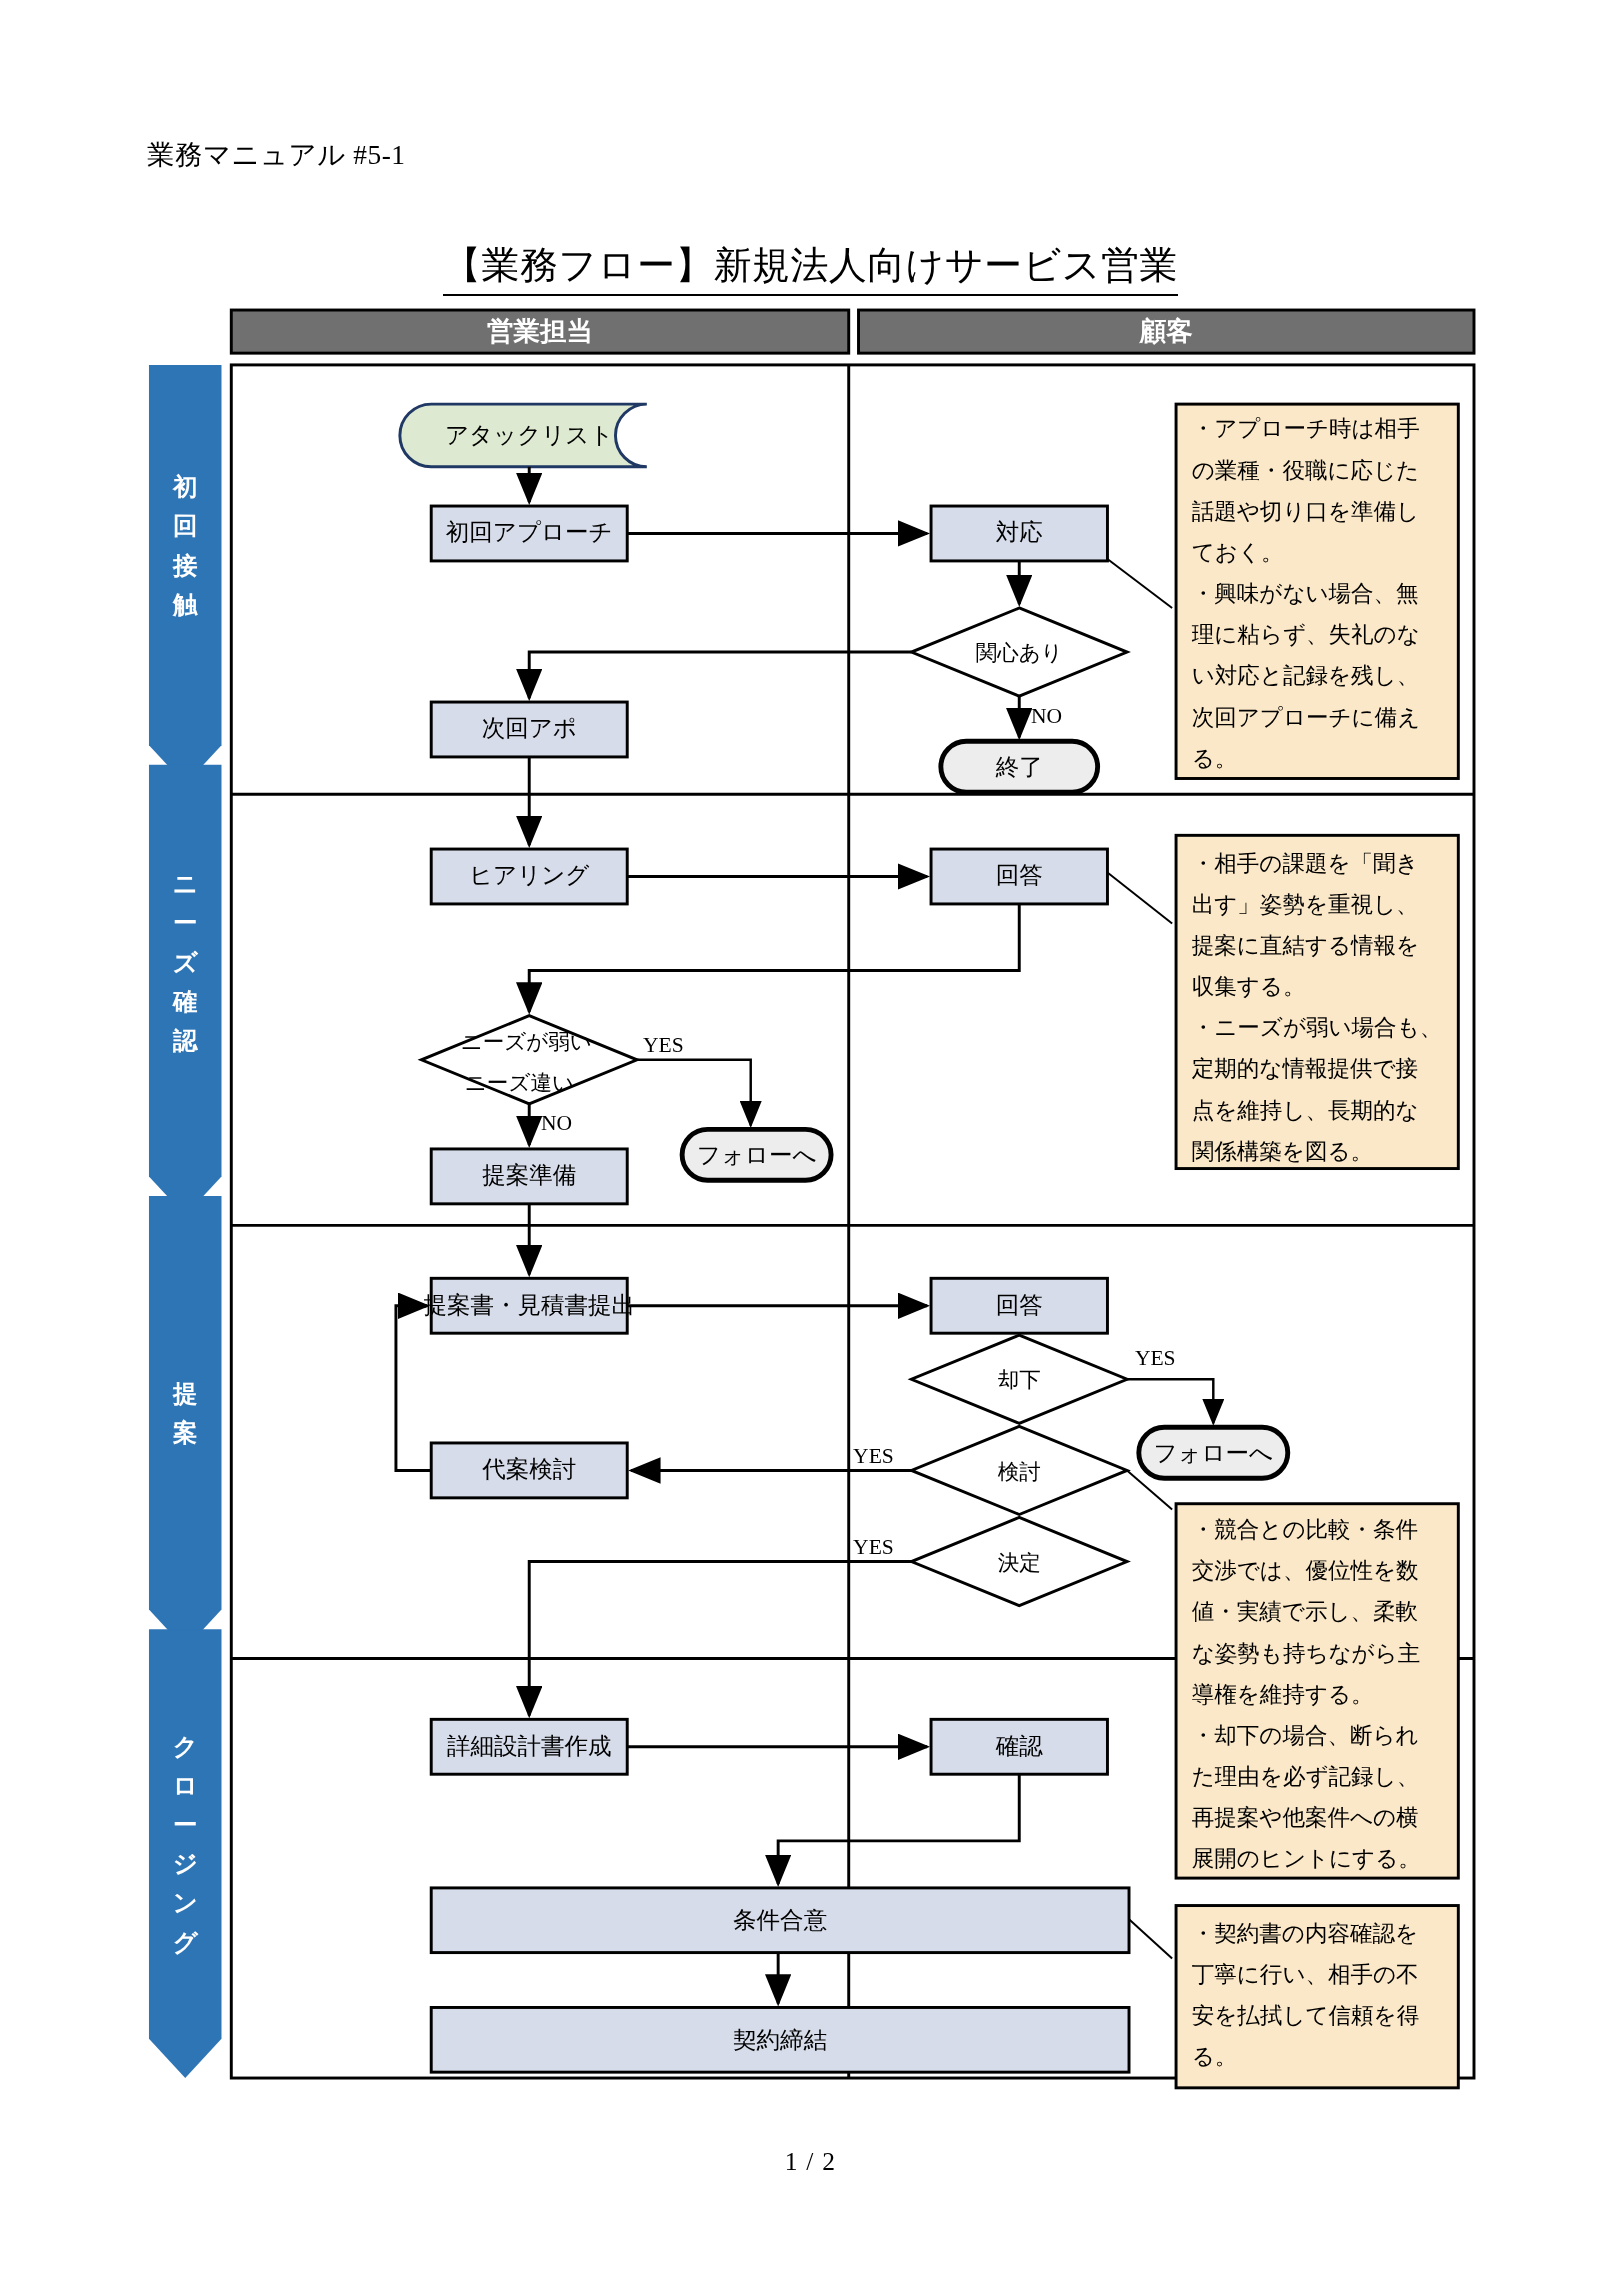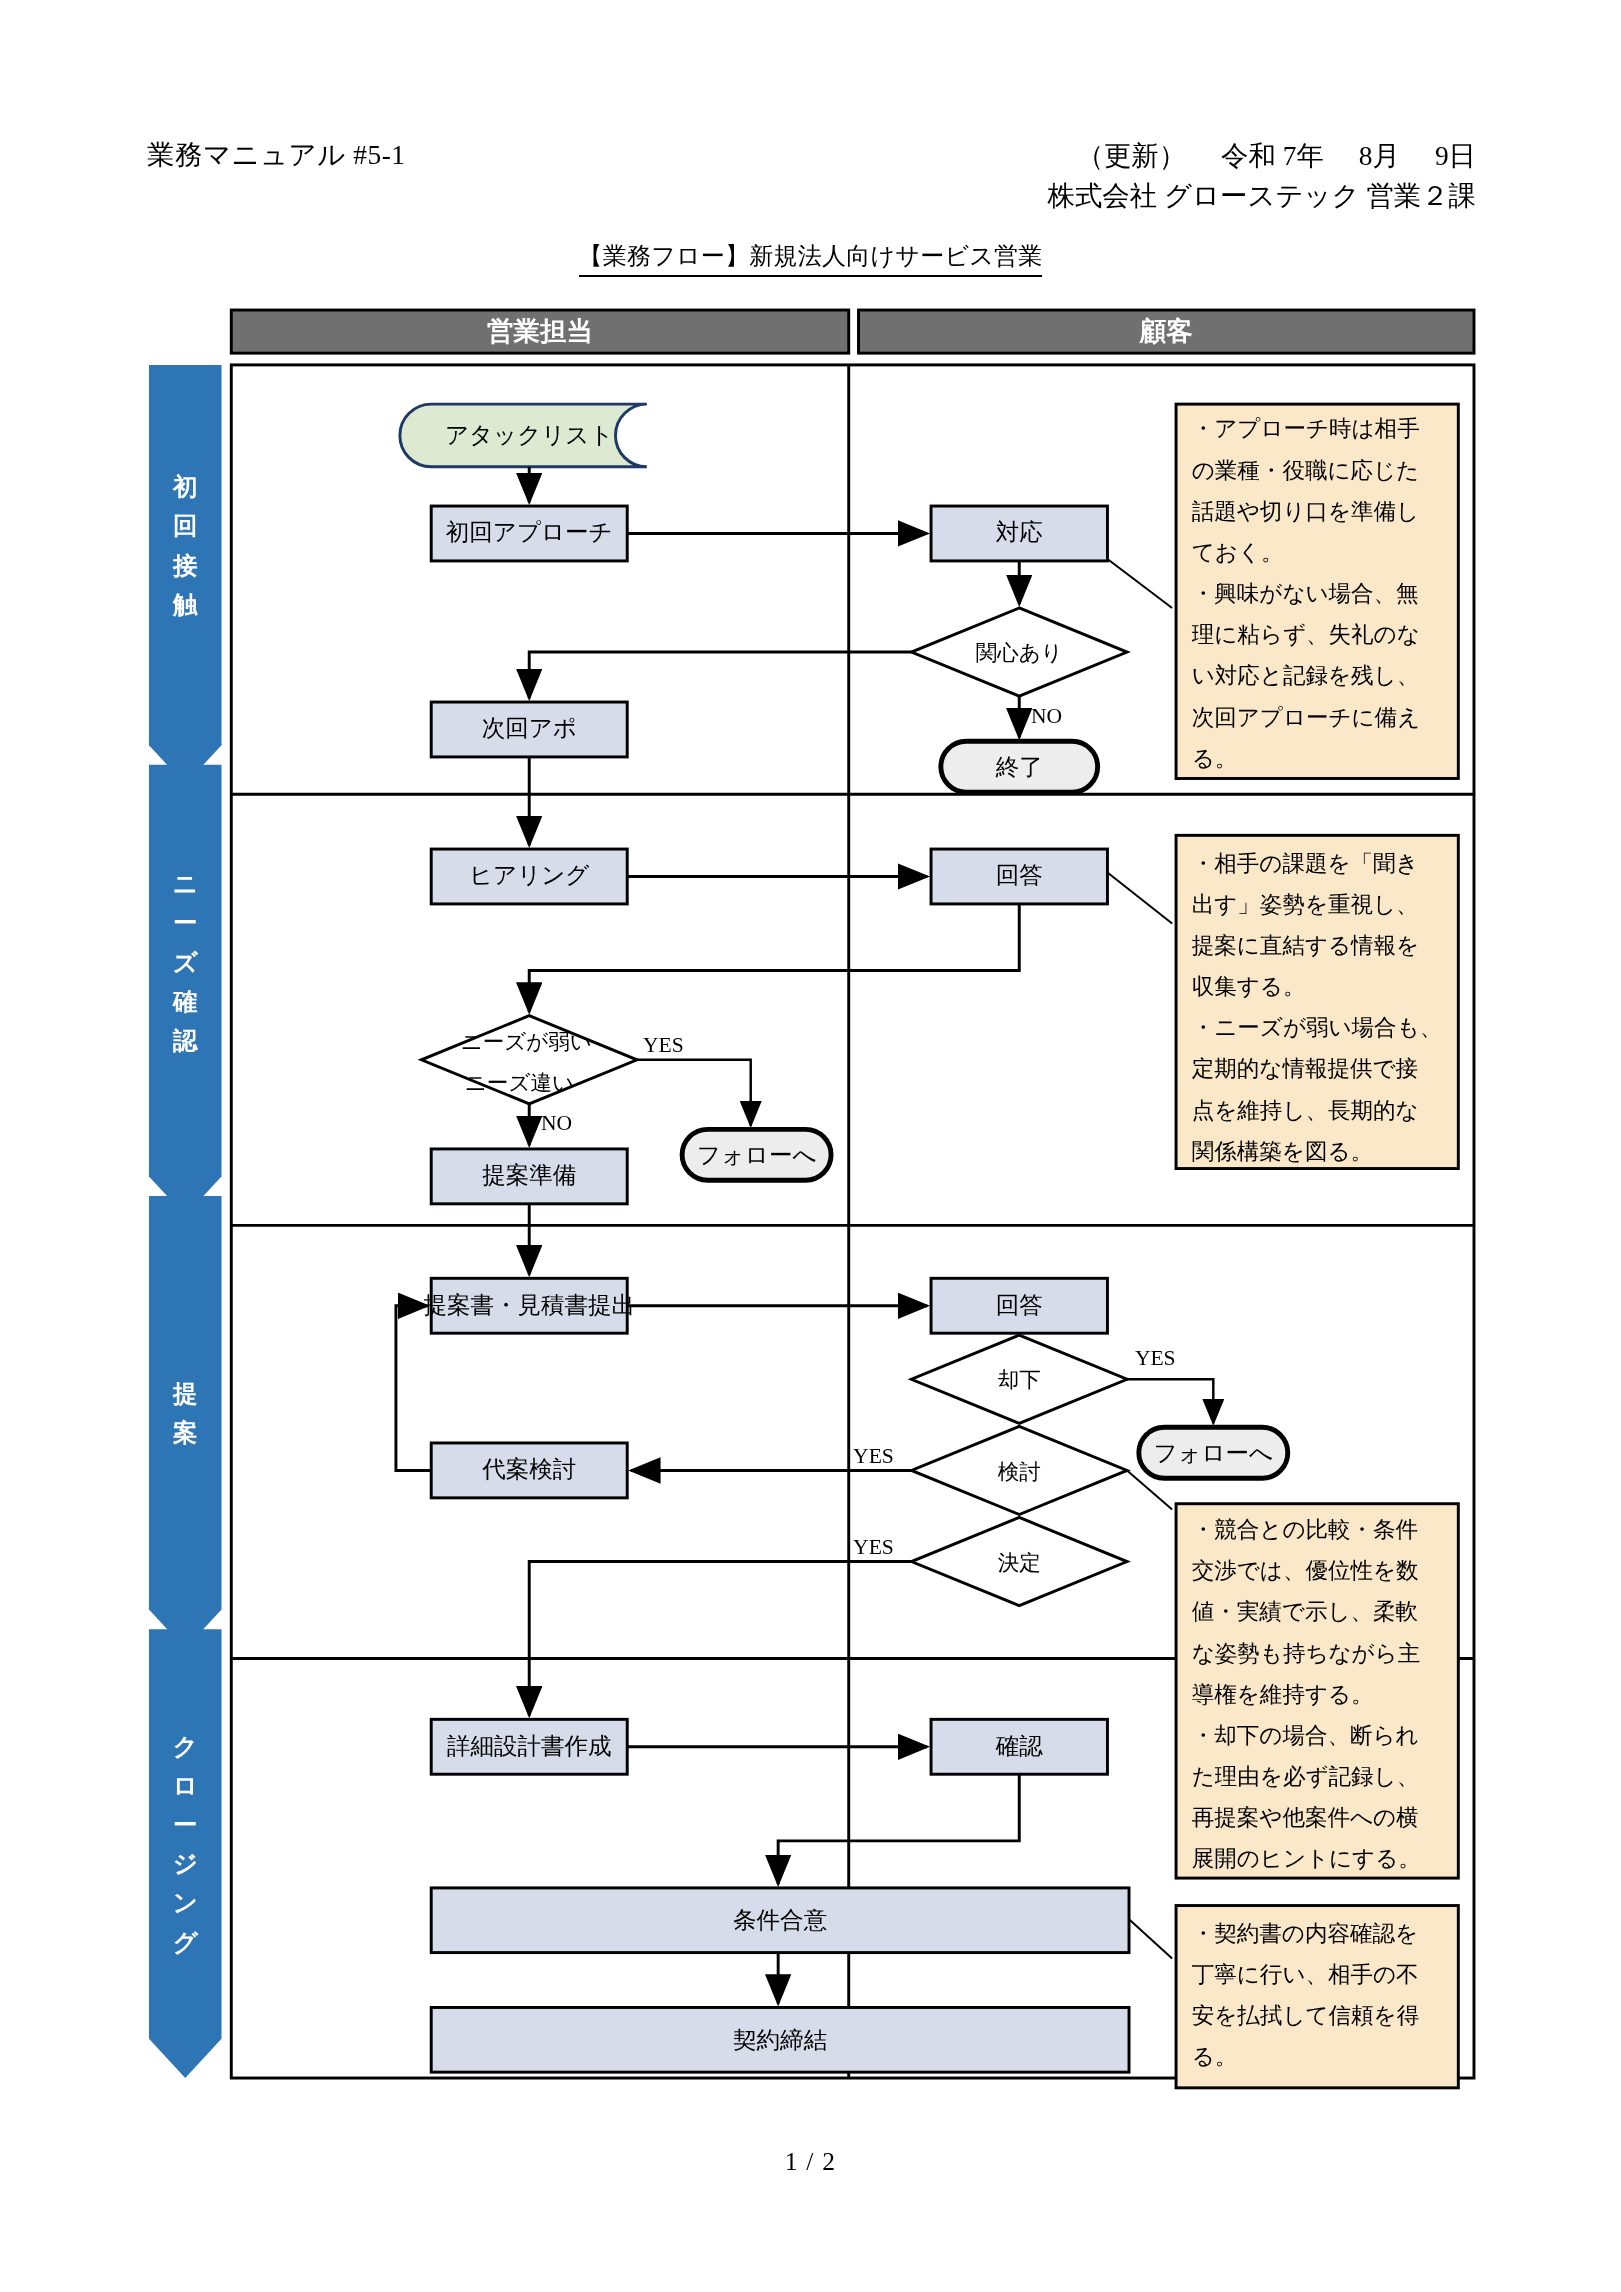--- a/index.html
+++ b/index.html
@@ -17,21 +17,21 @@
   }
   .hdr-right{
     position:absolute;right:145px;top:137px;
     text-align:right;font-size:27.4px;line-height:1.45;white-space:nowrap;
   }
   .hdr-right .ln{display:block;}
   .hdr-right .gap{display:inline-block;width:35px;}
 
   .doc-title{
     position:absolute;left:0;right:0;top:240px;
-    text-align:center;font-size:24px;letter-spacing:.01em;
+    text-align:center;font-size:38px;letter-spacing:.01em;
   }
   .doc-title span{
     display:inline-block;border-bottom:2px solid #000;padding-bottom:2.9px;
   }
 
   .footer{
     position:absolute;left:0;right:0;bottom:116px;
     text-align:center;font-size:25.5px;letter-spacing:.05em;
   }
 
@@ -54,24 +54,20 @@
   }
   .note-txt{font-size:23px;fill:#000;}
 </style>
 </head>
 <body>
 
 <div class="page">
 
   <div class="hdr-left">業務マニュアル #5-1</div>
 
-  <div class="hdr-right">
-    <span class="ln"><span>（更新）</span><span class="gap"></span><span>令和 7年</span><span class="gap"></span><span>8月</span><span class="gap"></span><span>9日</span></span>
-    <span class="ln">株式会社 グローステック 営業２課</span>
-  </div>
 
   <div class="doc-title">
     <span>【業務フロー】新規法人向けサービス営業</span>
   </div>
 
   <svg class="flow" viewBox="0 0 1654 2339">
     <defs>
       <marker id="arw" markerWidth="11" markerHeight="9" refX="10" refY="4.5" orient="auto">
         <path d="M0,0 L11,4.5 L0,9 z" fill="#000"></path>
       </marker>

